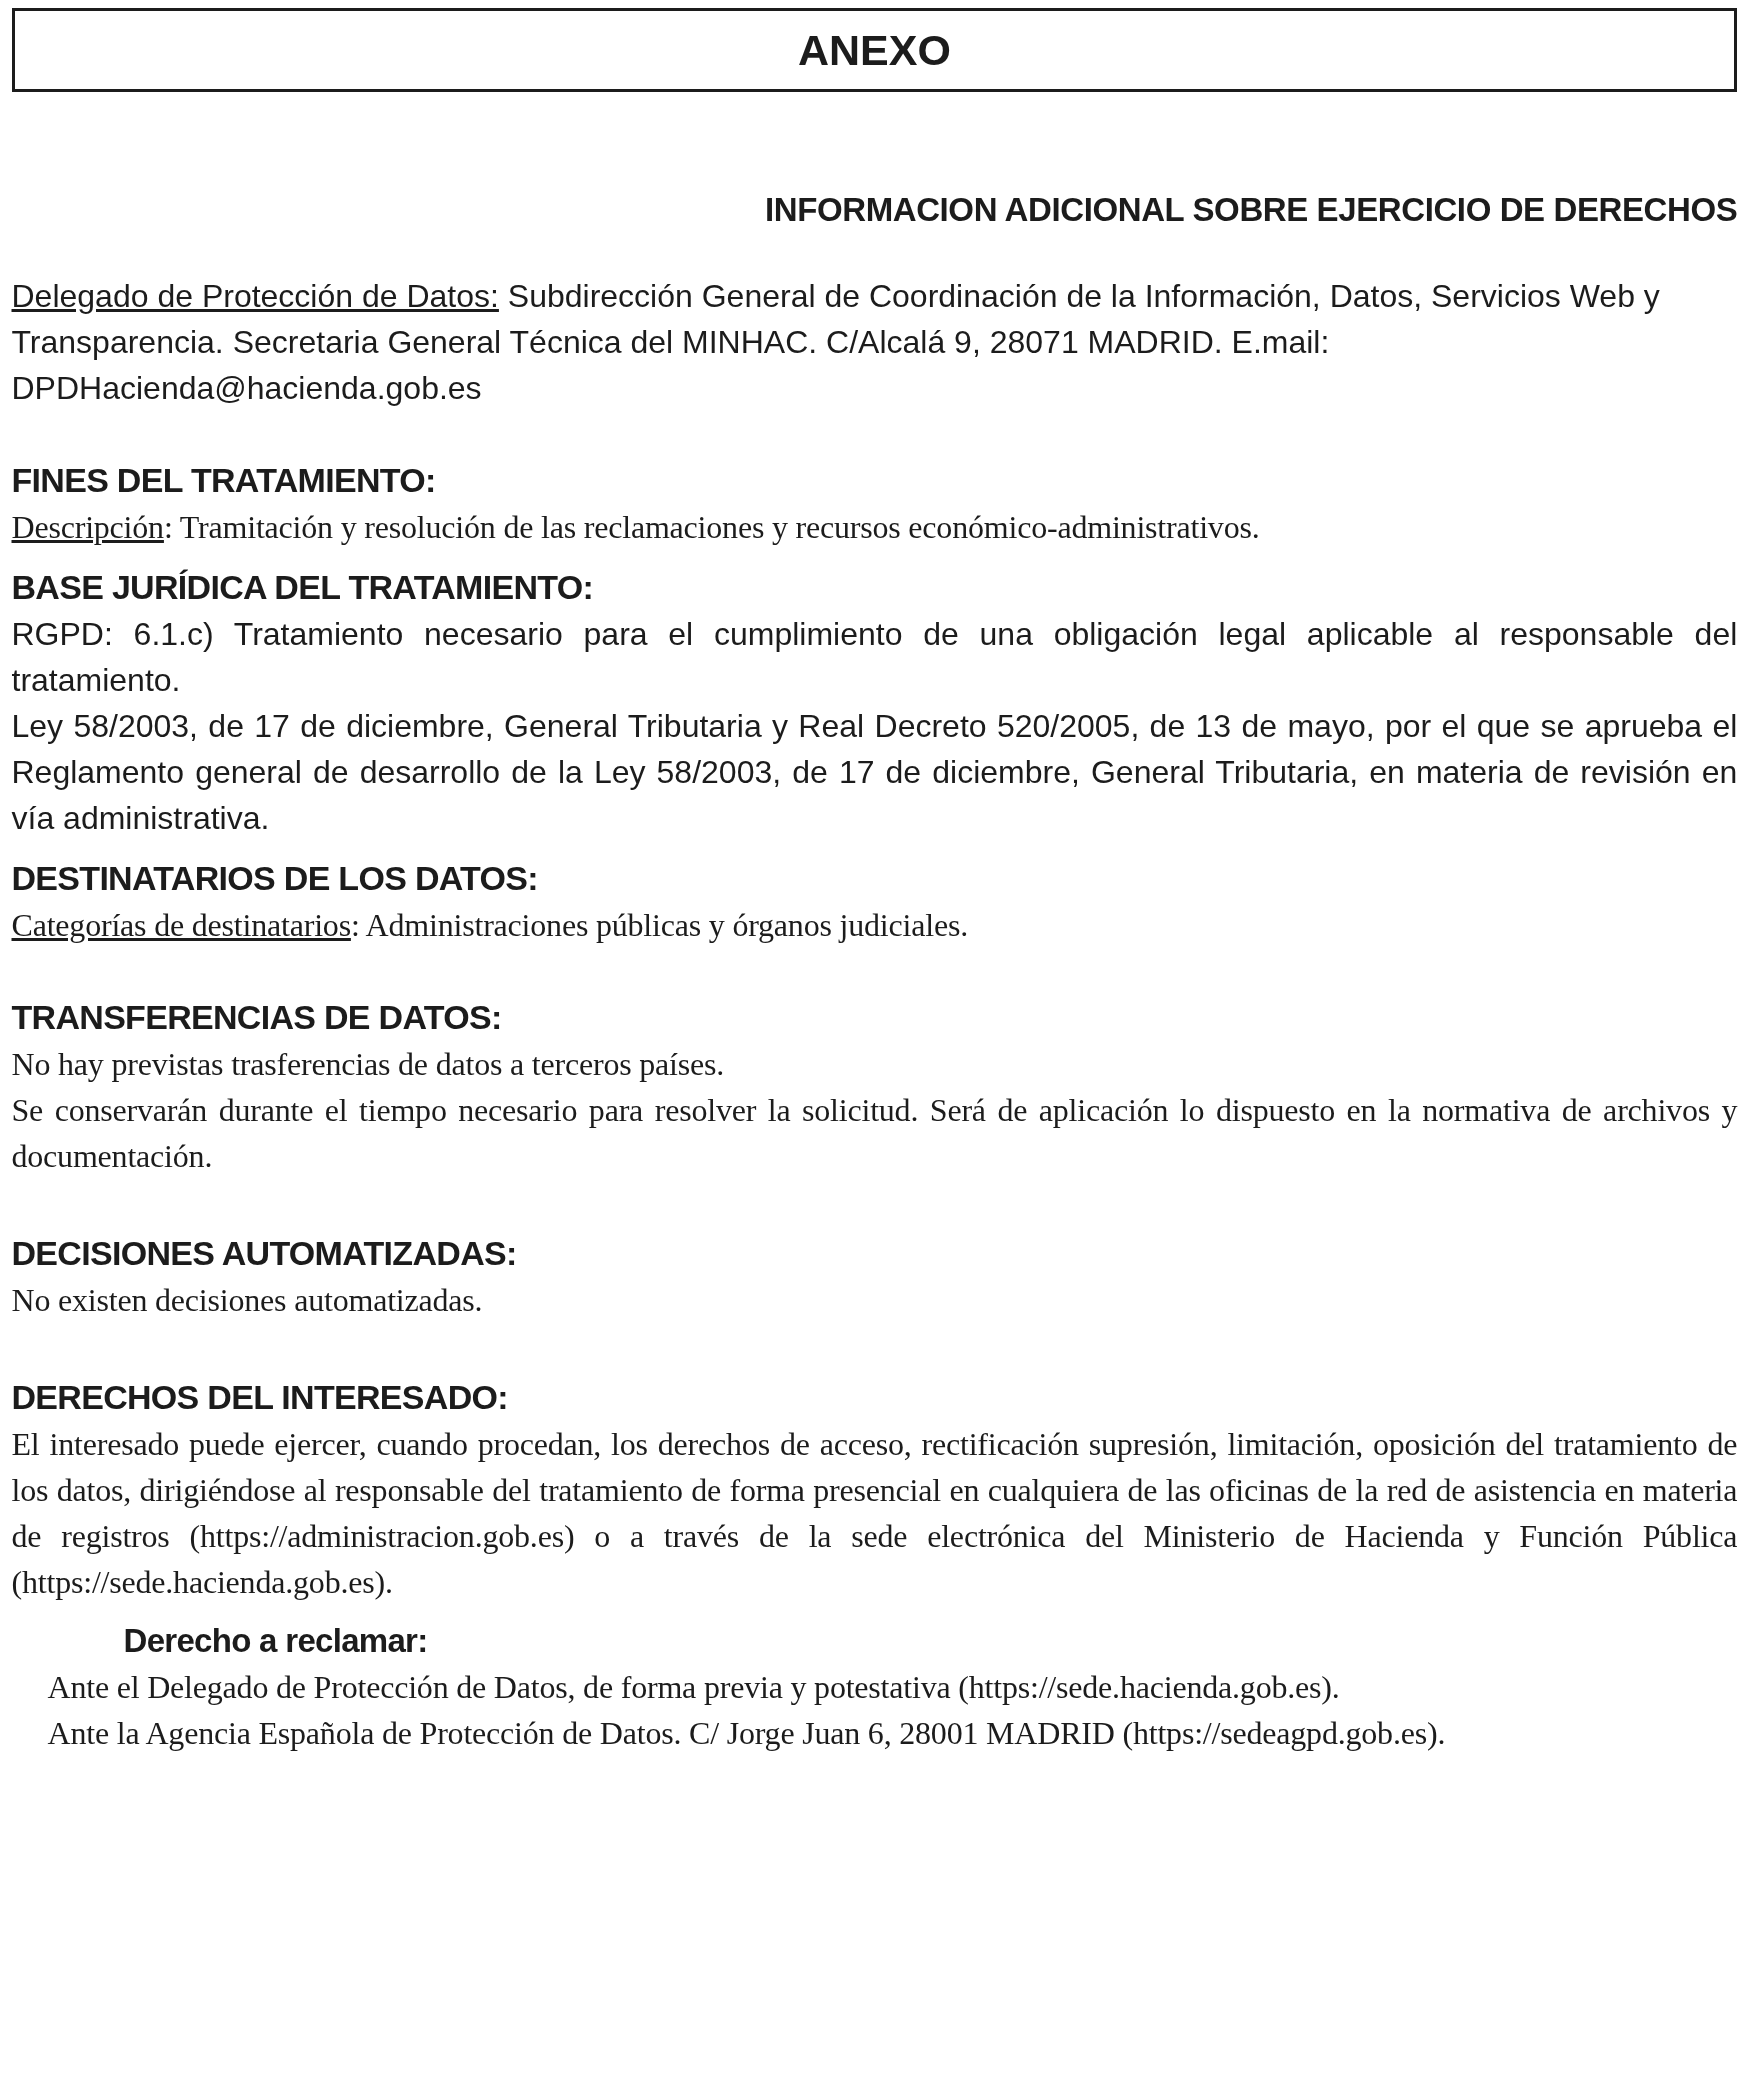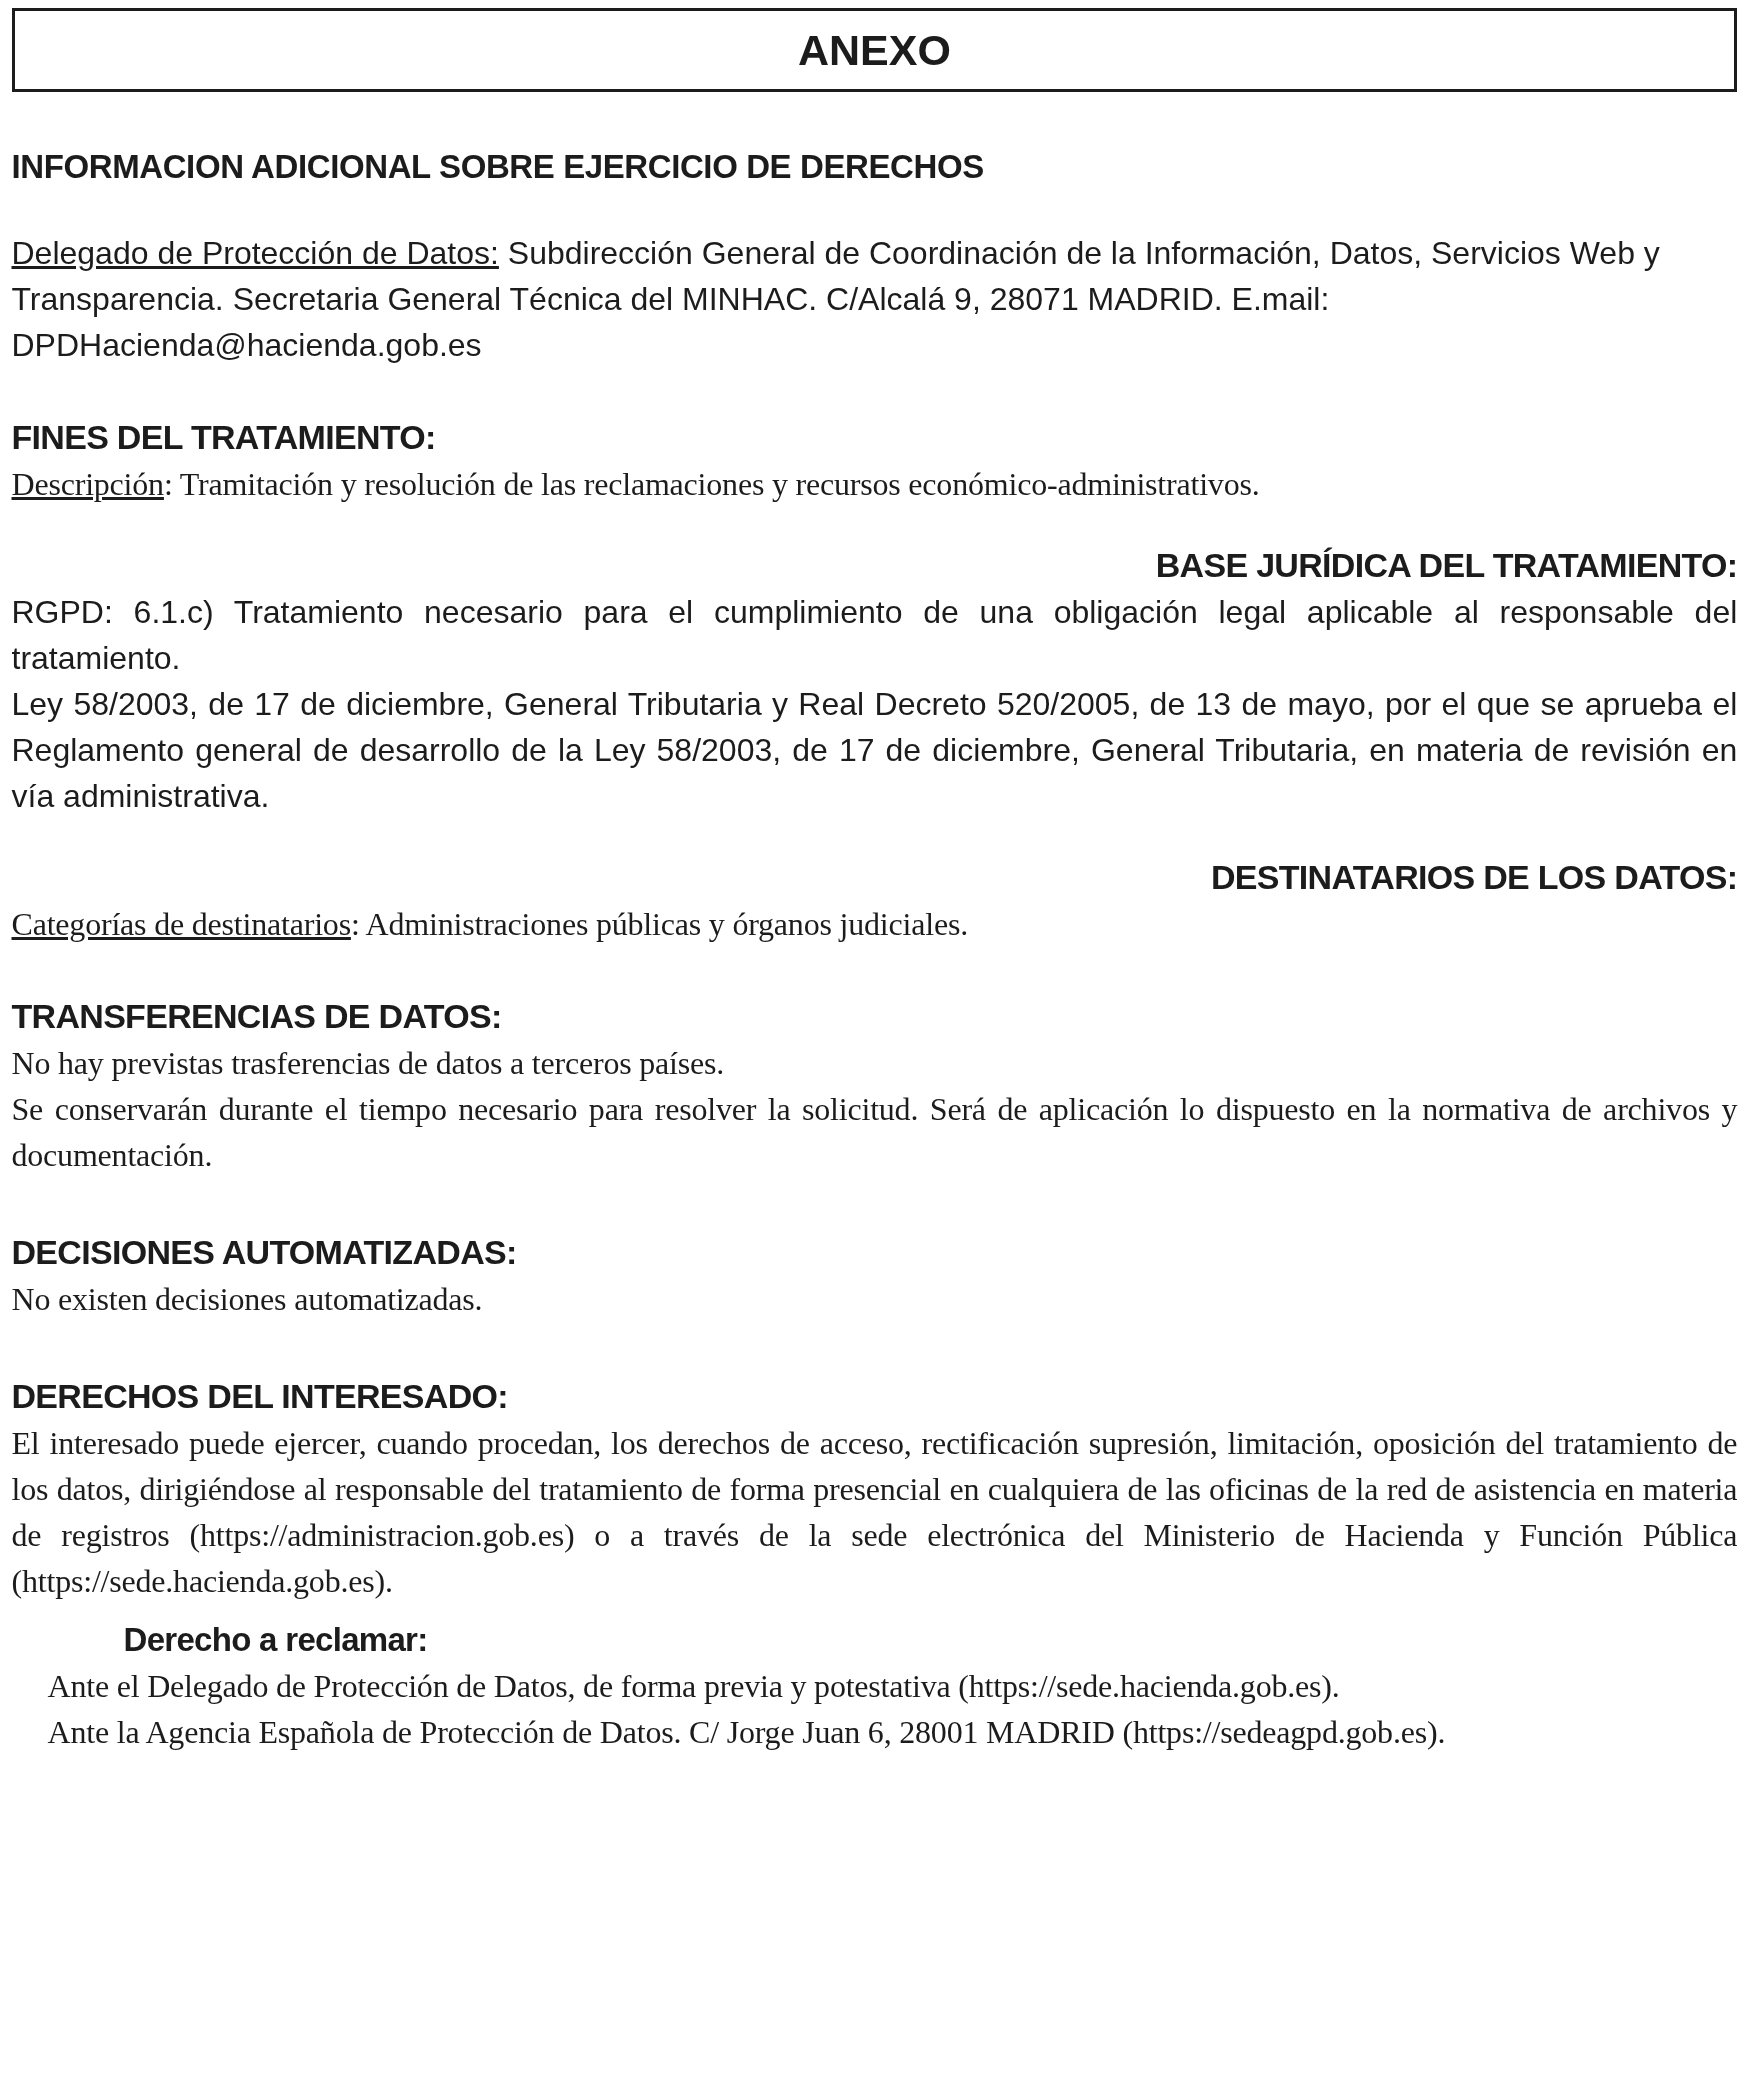--- a/index.html
+++ b/index.html
@@ -12,37 +12,37 @@
   .page { padding:8.2px 10.7px 33px 11.5px; }
 
   .anexo-box {
     border:3.3px solid #1c1c1c;
     height:84px;
     display:flex; align-items:center; justify-content:center;
   }
   .anexo-label { font-weight:bold; font-size:43px; }
 
   .doc-title {
-    text-align:left; font-weight:bold; font-size:33px;
-    margin-top:56px; letter-spacing:-0.4px;
+    text-align:right; font-weight:bold; font-size:33px;
+    margin-top:99px; letter-spacing:-0.4px;
   }
 
   .heading {
     font-size:34px; font-weight:bold; line-height:47px;
     letter-spacing:-0.7px;
   }
   p.body { font-size:32px; line-height:46px; }
   .just { text-align:justify; }
   .u { text-decoration:underline; }
   .cond { letter-spacing:-0.2px;font-family:Liberation Serif, serif; }
 
   .mt-title-gap  { margin-top:43px; }
   .mt-para      { margin-top:44px; }
   .mt-sec       { margin-top:46px; }
-  .mt-sec-sm    { margin-top:35px;text-align:right; }
+  .mt-sec-sm    { margin-top:14px; }
   .mt-sec-lg    { margin-top:51px; }
   .mt-tiny      { margin-top:11.5px; }
 
   .reclamar-heading { margin-left:112px; font-size:33px; }
   .reclamar-body    { margin-left:36px; }
 </style>
 </head>
 <body>
 
 <div class="page">

